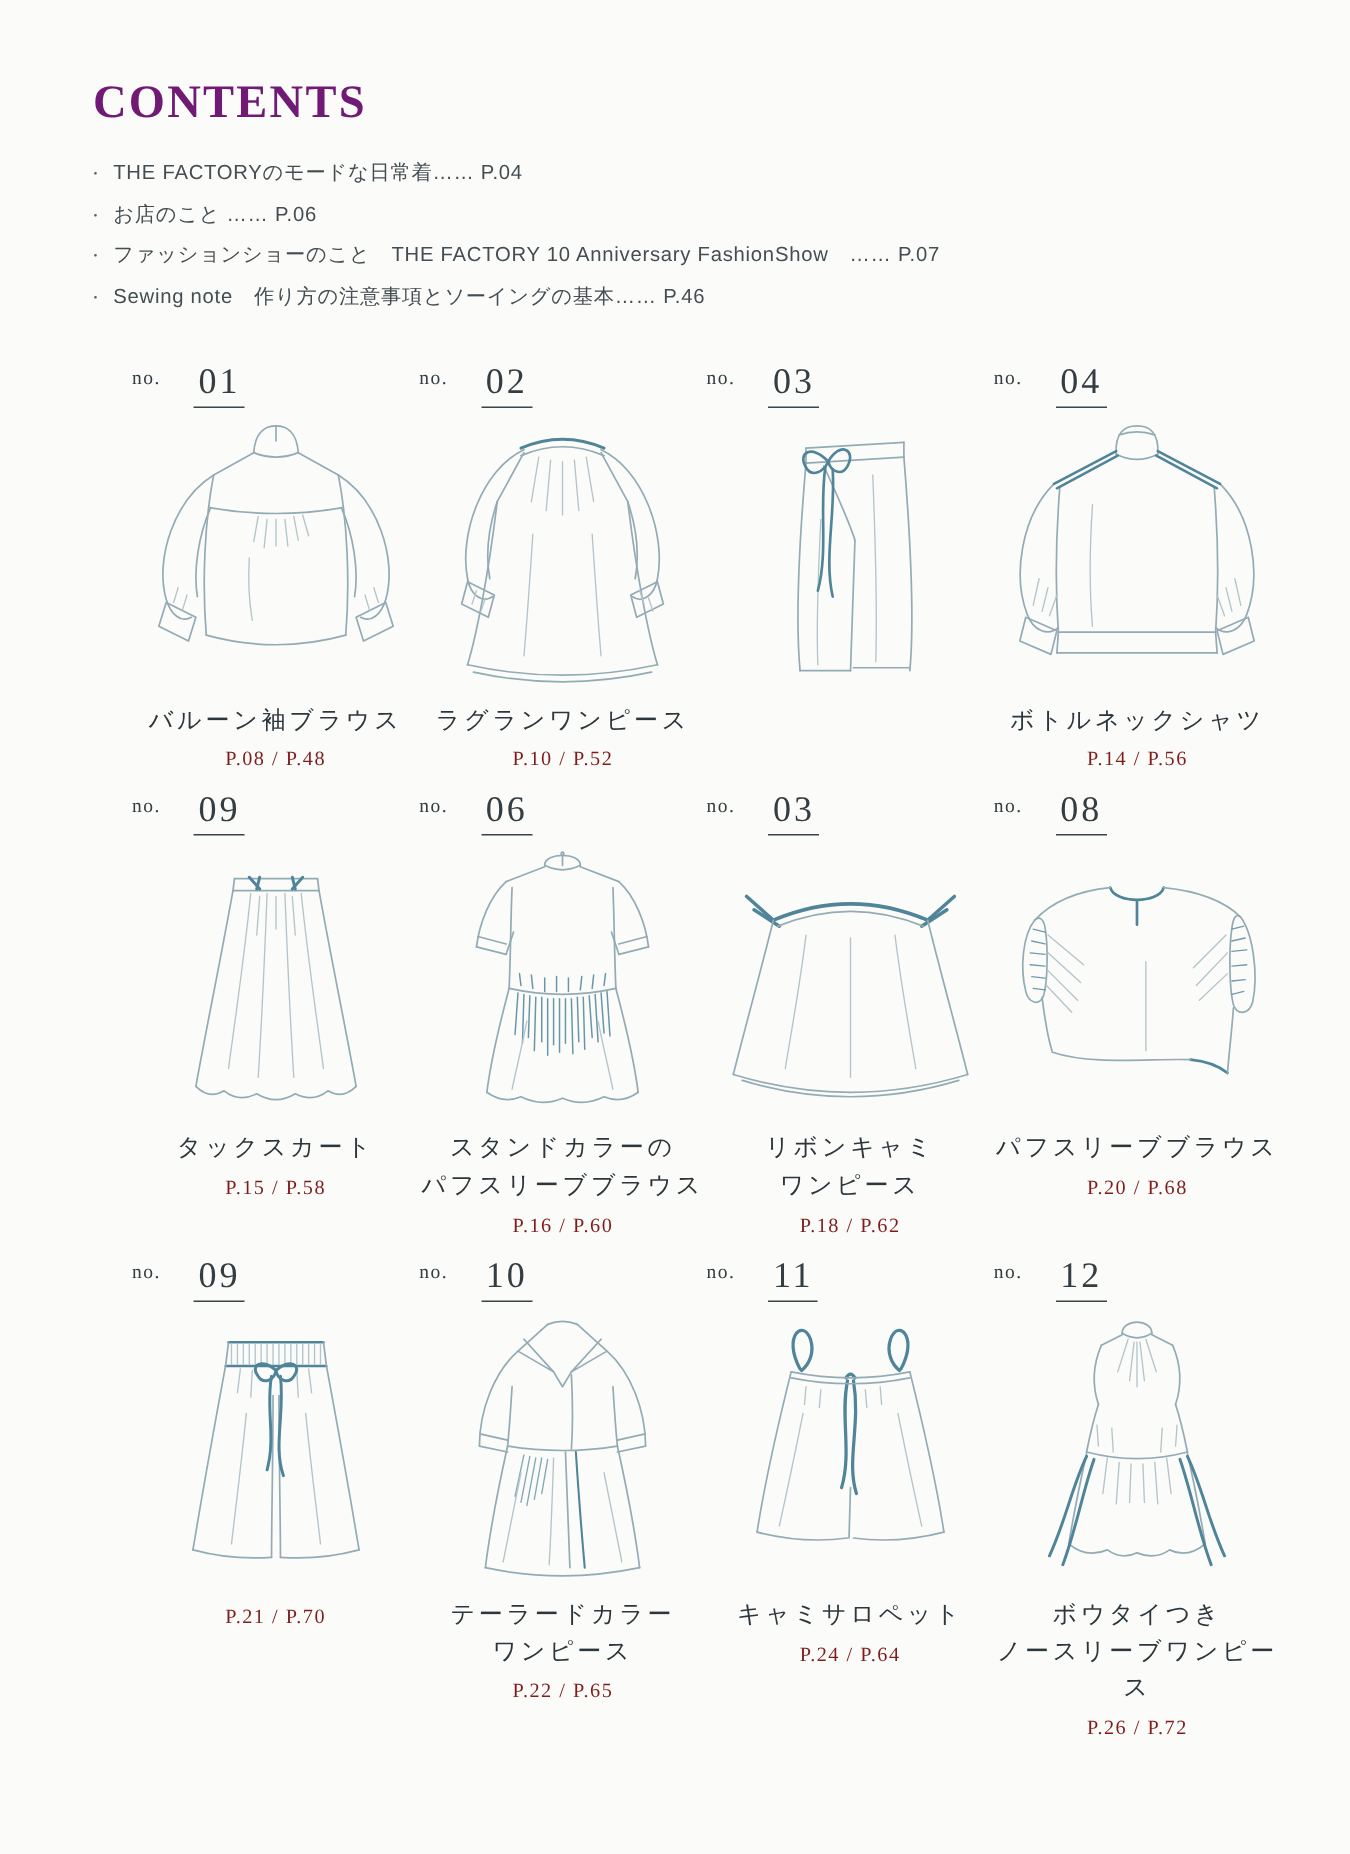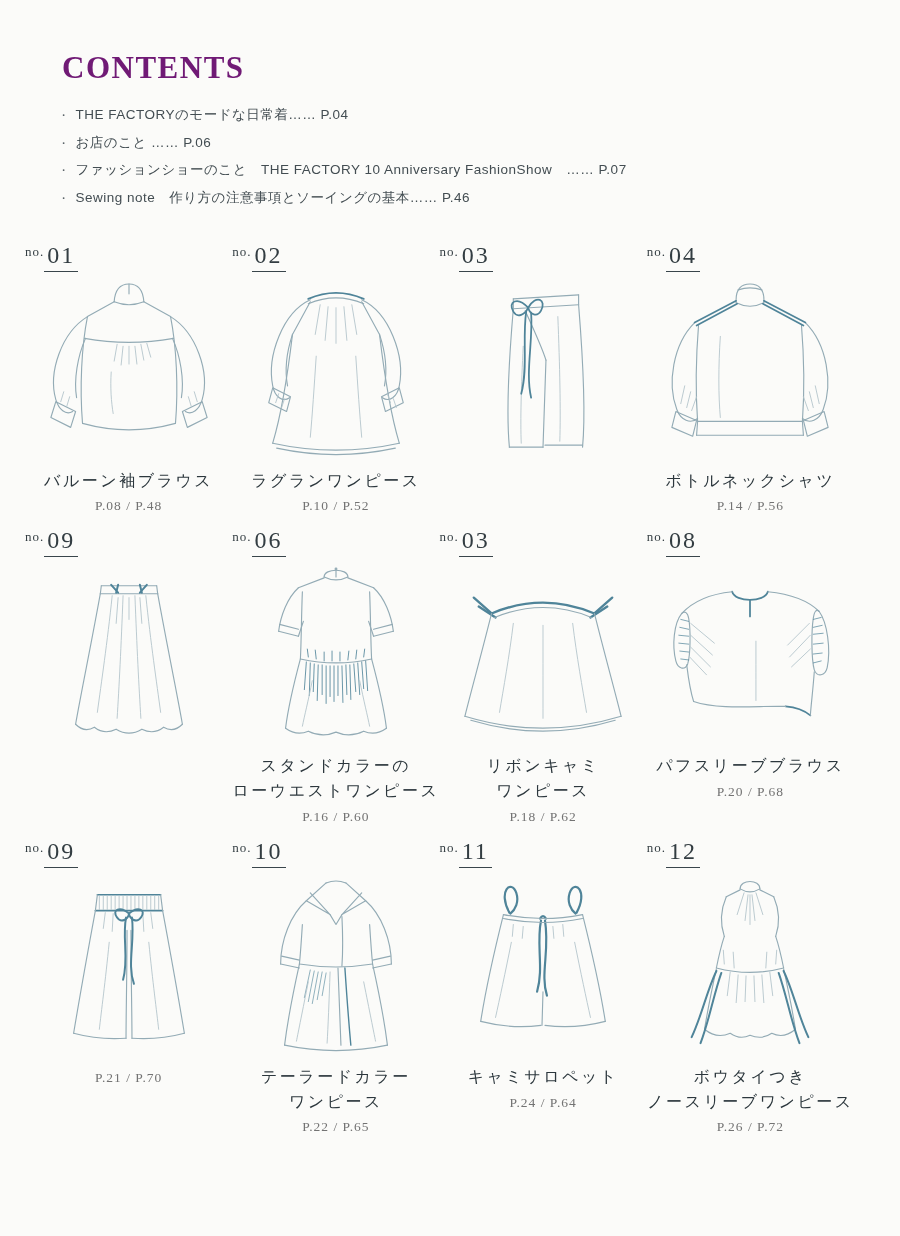--- a/index.html
+++ b/index.html
@@ -29,53 +29,53 @@
     letter-spacing:.5px;
     color:#434d52;
   }
   .intro li{margin-bottom:9.5px;display:flex;align-items:baseline;}
   .intro .blt{font-size:11px;margin-right:6px;color:#576166;}
 
   
   .grid{
     display:grid;
     grid-template-columns:repeat(4,1fr);
-    padding:0 46px 0 25px;
+    padding:0 46px 0 88px;
     margin-top:36px;
     row-gap:14px;
   }
   .cell{display:flex;flex-direction:column;margin:0;}
   .no-row{
     height:34px;
     display:flex;align-items:flex-start;
     font-family:"Liberation Serif", serif;
     color:#333d42;
   }
   .no-prefix{font-size:13px;letter-spacing:1px;transform:translateY(1px);}
   .no-num{
     font-size:24px;letter-spacing:2px;line-height:1;
-    margin-left:0;
+    margin-left:22px;
     padding:0 3px 4px 3px;
     border-bottom:1.6px solid #39454b;
   }
   .art{width:100%;height:188px;display:flex;justify-content:center;align-items:flex-start;}
   .art svg{width:178px;height:188px;}
   figcaption{text-align:center;margin-top:4px;}
   .gname{
     font-size:16px;
     letter-spacing:2.5px;
     color:#2c373d;
     white-space:pre-line;
     line-height:1.55;
   }
   .gpages{
     font-family:"Liberation Serif", serif;
     font-size:13.5px;
     letter-spacing:1px;
-    color:#737373;
+    color:#7f1d1d;
     margin-top:5px;
   }
   
   .m{stroke:#93abb5;fill:none;stroke-width:1.15;stroke-linecap:round;stroke-linejoin:round;}
   .f{stroke:#b3c4cb;fill:none;stroke-width:.9;stroke-linecap:round;}
   .a{stroke:#4f8499;fill:none;stroke-linecap:round;stroke-linejoin:round;}
 </style>
 </head>
 <body>
 
@@ -277,20 +277,24 @@
             <path d="M79,36 l-2,26 M101,36 l2,26 M90,36 l0,22"></path>
           </g>
           <g class="a" stroke-width="2">
             <path d="M72,23 l7,8"></path>
               <path d="M79,23 l-2,8"></path>
             <path d="M108,23 l-7,8"></path>
               <path d="M101,23 l2,8"></path>
           </g>
         </svg>
       </div>
+      <figcaption>
+        <div class="gname">タックスカート</div>
+        <div class="gpages">P.15 / P.58</div>
+      </figcaption>
     </figure>
 
     <figure class="cell">
       <div class="no-row">
         <span class="no-prefix">no.</span>
         <span class="no-num">06</span>
       </div>
       <div class="art">
         <svg viewBox="0 0 180 190">
           <g class="m">
@@ -319,21 +323,21 @@
             <path d="M60,101 l-2,28 M64,102 l-1,33 M68,103 l-1,28 M72,104 l-1,36 M76,104 l0,30 M80,105 l0,38 M84,105 l0,31 M88,105 l0,36 M92,105 l0,30 M96,105 l1,37 M100,104 l1,30 M104,104 l1,35 M108,103 l2,28 M112,102 l2,32 M116,101 l2,27 M120,100 l2,30"></path>
             <path d="M62,96 l-1,-8 M70,98 l-1,-9 M78,100 l0,-9 M86,100 l0,-10 M94,100 l0,-9 M102,99 l1,-9 M110,98 l1,-9 M118,96 l1,-8"></path>
           </g>
           <g class="f">
             <path d="M66,120 C62,140 58,156 56,166 M114,120 C118,140 122,156 124,166"></path>
           </g>
         </svg>
       </div>
       <figcaption>
         <div class="gname">スタンドカラーの
-ローウエストワンピース</div>
+パフスリーブブラウス</div>
         <div class="gpages">P.16 / P.60</div>
       </figcaption>
     </figure>
 
     <figure class="cell">
       <div class="no-row">
         <span class="no-prefix">no.</span>
         <span class="no-num">03</span>
       </div>
       <div class="art">

